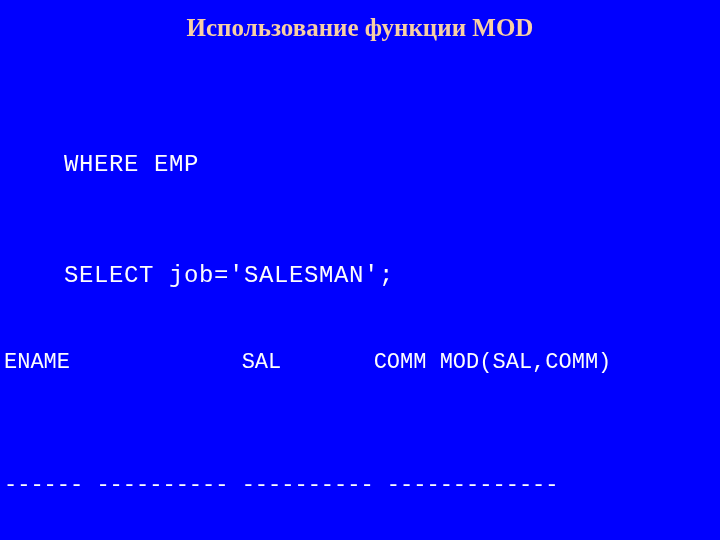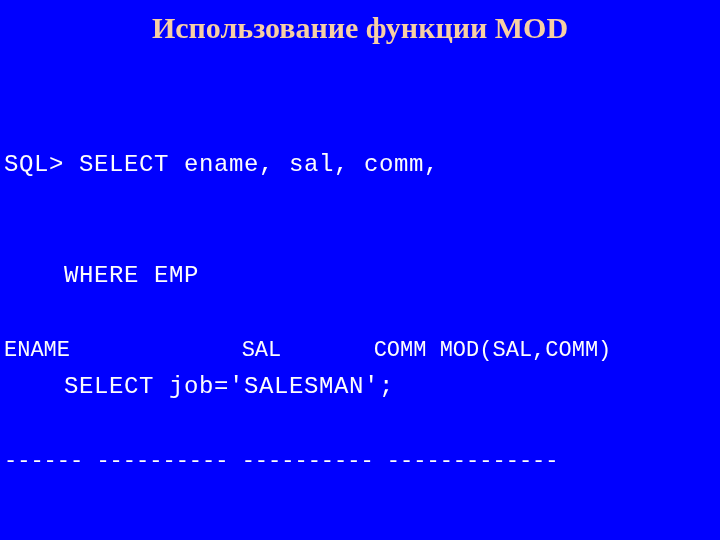--- a/index.html
+++ b/index.html
@@ -22,21 +22,21 @@
   }
   #slide-title {
     position: absolute;
     left: 0;
     top: 13px;
     width: 720px;
     text-align: center;
     color: #f7cfa4;
     font-family: "Liberation Serif", "DejaVu Serif", serif;
     font-weight: bold;
-    font-size: 30px;
+    font-size: 25px;
     line-height: 30px;
     letter-spacing: 0px;
     white-space: nowrap;
   }
   #code-block {
     position: absolute;
     left: 4px;
     top: 72px;
     width: 716px;
     color: #fdfdfd;
@@ -60,34 +60,34 @@
     font-family: "Liberation Mono", "DejaVu Sans Mono", monospace;
     font-size: 22px;
     line-height: 37px;
     white-space: pre;
     letter-spacing: 0px;
   }
   .res-line {
     display: block;
     height: 37px;
     white-space: pre;
+    margin-top: 12px;
   }
   .rule-line {
     letter-spacing: 0px;
   }
 </style>
 </head>
 <body>
 
 <div id="slide">
 
   <div id="slide-title">Использование функции MOD</div>
 
   <div id="code-block">
-    <span class="code-line">SQL&gt; SELECT ename, sal, comm,</span>
     <span class="code-line">    WHERE EMP</span>
     <span class="code-line">    SELECT job='SALESMAN';</span>
     
   </div>
 
   <div id="result-block">
     <span class="res-line">ENAME             SAL       COMM MOD(SAL,COMM)</span>
     <span class="res-line rule-line">------ ---------- ---------- -------------</span>
     
     

